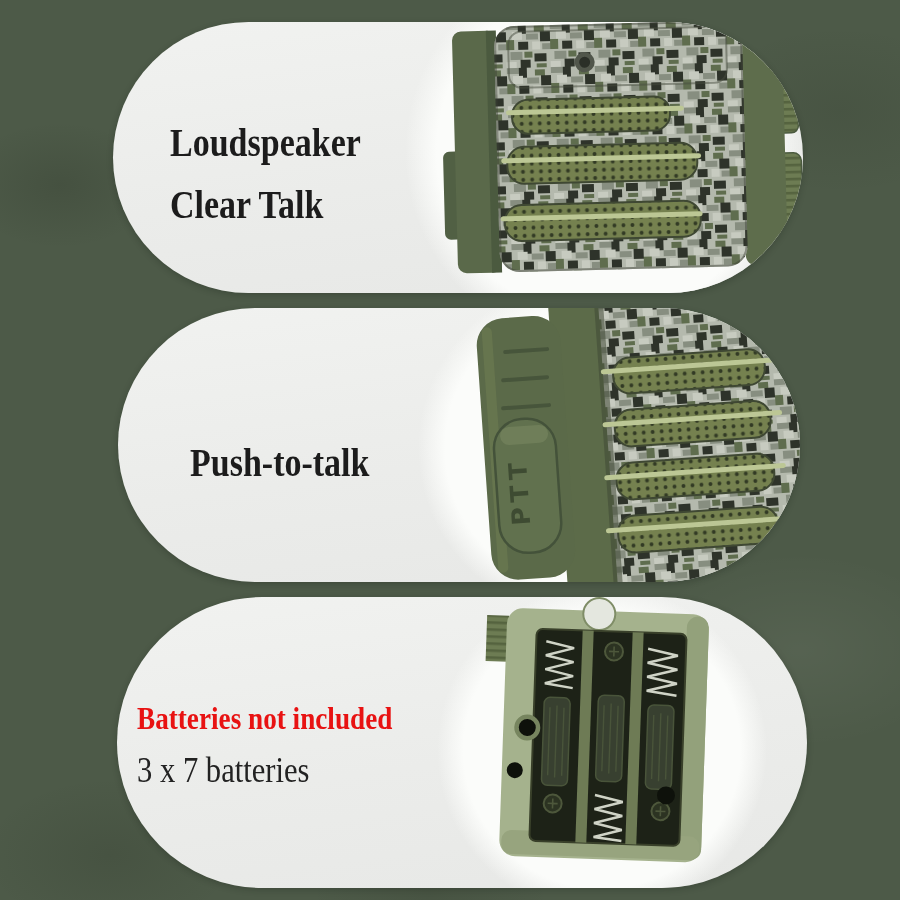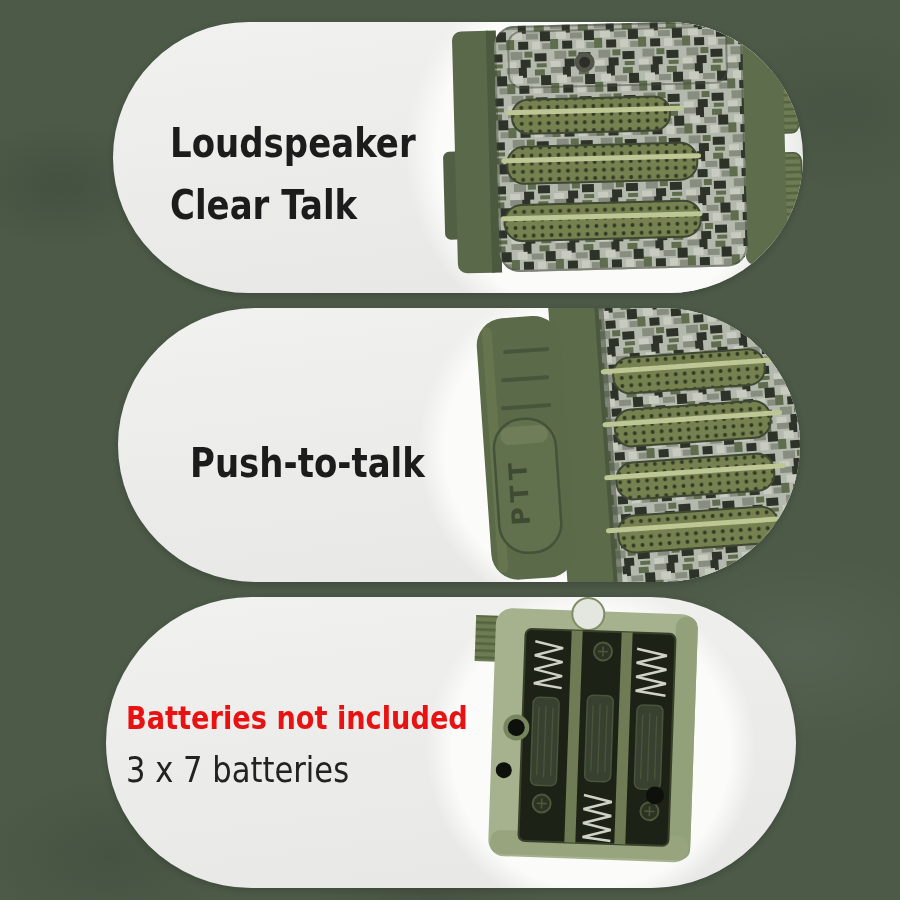--- a/index.html
+++ b/index.html
@@ -14,30 +14,30 @@
       radial-gradient(170px 100px at 430px 895px, rgba(28,34,24,.11), transparent 70%);
     font-family:"DejaVu Sans","Liberation Sans",sans-serif;
   }
   .panel{
     position:absolute;overflow:hidden;
     background:linear-gradient(173deg,#f1f2f0 0%,#ebecea 55%,#e7e8e6 100%);
     box-shadow:0 2px 6px rgba(20,26,18,.25);
   }
   .panel-1{left:113px;top:22px;width:690px;height:271px;border-radius:136px;}
   .panel-2{left:118px;top:308px;width:682px;height:274px;border-radius:137px;}
-  .panel-3{left:106px;top:597px;width:690px;height:291px;border-radius:146px;}
+  .panel-3{left:117px;top:597px;width:690px;height:291px;border-radius:146px;}
   .halo{
     position:absolute;border-radius:50%;
     background:radial-gradient(closest-side,#fbfcfa 0%,#fbfcfa 84%,rgba(251,252,250,0) 100%);
   }
   .halo-1{left:292px;top:-68px;width:396px;height:396px;}
   .halo-2{left:300px;top:-30px;width:340px;height:340px;}
   .halo-3{left:320px;top:-12px;width:330px;height:330px;}
   .art{position:absolute;left:0;top:0;pointer-events:none;}
-  .caption{position:absolute;color:#1c1c1c;}
+  .caption{position:absolute;color:#1c1c1c;font-family:Liberation Serif, serif;}
   .cap-1{left:57px;top:90px;}
   .cap-2{left:72px;top:124px;}
   .cap-3{left:20px;top:98px;}
   .line{display:block;white-space:nowrap;transform:scaleX(.85);transform-origin:left center;}
   .heading{font-size:40px;line-height:62px;font-weight:600;color:#1c1c1c;}
   .alert{font-size:32px;line-height:46px;font-weight:700;color:#e81212;}
   .sub{font-size:36px;line-height:46px;font-weight:500;color:#222;margin-top:6px;}
 </style>
 </head>
 <body>

